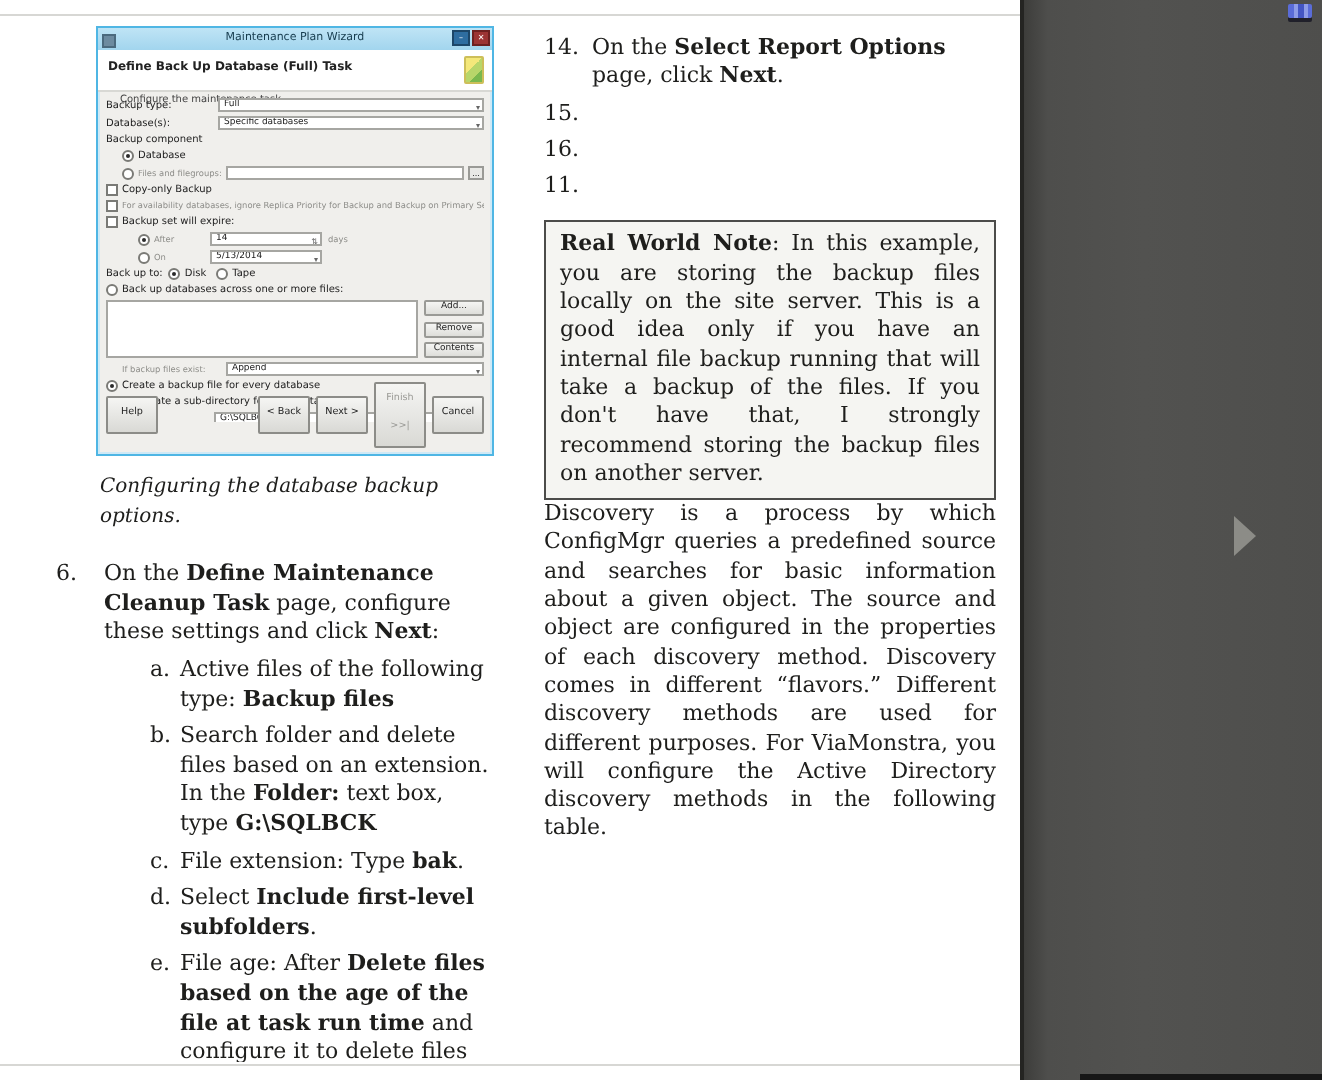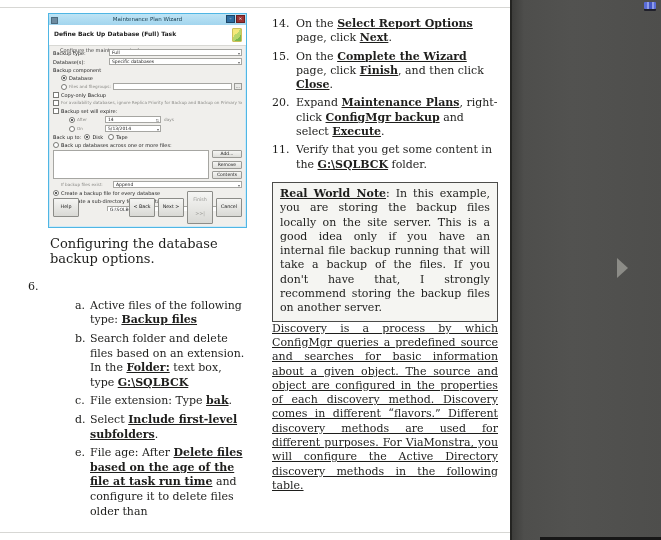--- a/index.html
+++ b/index.html
@@ -14,37 +14,37 @@
            background:linear-gradient(90deg,#3d3d3b 0px,#4e4e4c 12px,#525250 60px,#4e4e4c 151px);}
   #sidebar .bottom-strip{position:absolute;left:28px;right:0;bottom:0;height:3px;background:#171717;}
   #app-icon{position:absolute;top:2px;right:5px;width:12px;height:7px;border-radius:1px;
             background:linear-gradient(90deg,#5a6cd8 0 3px,#8e9ce8 3px 5px,#4456c4 5px 8px,#8e9ce8 8px 10px,#5a6cd8 10px 12px);
             box-shadow:0 2px 0 #20202a;}
   #next-page{position:absolute;left:105px;top:258px;width:0;height:0;cursor:pointer;
              border-left:11px solid #8c8c87;border-top:10px solid transparent;border-bottom:10px solid transparent;}
 
   
   #page-inner{position:absolute;left:0;top:8px;width:510px;height:523px;overflow:hidden;background:#fff;}
-  .b{font-weight:bold;text-decoration:underline;}
+  .b{font-weight:bold;}
   #col-left{position:absolute;left:28px;top:5px;width:220px;font-size:11px;line-height:14.6px;}
   #col-right{position:absolute;left:272px;top:9px;width:226px;font-size:11px;line-height:14.3px;}
 
   .step{display:flex;margin-bottom:4px;}
   .step .num{flex:none;width:24px;}
   .step .txt{flex:1;max-width:176px;}
   .substep{display:flex;margin:4px 0 4px 47px;}
   .substep .num{flex:none;width:15px;}
   .substep .txt{flex:1;}
 
-  .caption{font-size:13px;margin:9px 0 14px 22px;}
+  .caption{font-style:italic;font-size:10px;margin:9px 0 14px 22px;}
 
   .notebox{box-sizing:border-box;margin-top:10px;border:1px solid #4c4c4a;background:#f5f5f2;
            padding:4px 7px 5px 7px;text-align:justify;}
   h2.section{font-size:15px;font-weight:bold;margin:13px 0 3px 0;letter-spacing:.2px;}
-  .para{text-align:justify;text-decoration:underline;}
+  .para{text-align:justify;}
 
   
   .dlg{position:relative;margin-left:20px;width:197px;height:213px;border:1px solid #4fb6e4;
        background:#f0efec;font-family:"DejaVu Sans","Liberation Sans",sans-serif;
        box-shadow:0 0 0 1px #cfe9f6 inset;}
   .dlg-title{position:relative;height:11px;background:linear-gradient(#bfe4f5,#a2d5ee);
              display:flex;align-items:center;justify-content:center;font-size:5.5px;color:#173c4e;}
   .dlg-appico{position:absolute;left:2px;top:3px;width:5px;height:5px;background:#6d8ba0;border:1px solid #4b6a7e;}
   .wctrls{position:absolute;right:1px;top:1px;display:flex;gap:1px;}
   .wbtn{width:9px;height:8px;display:flex;align-items:center;justify-content:center;
@@ -215,20 +215,21 @@
           <span class="dbtn">Next &gt;</span>
           <span class="dbtn disabled">Finish &gt;&gt;|</span>
           <span class="dbtn">Cancel</span>
         </div>
       </div>
 
       <div class="caption">Configuring the database backup options.</div>
 
       <div class="step">
         <span class="num">6.</span>
+        <span class="txt"><span>On the </span><span class="b">Define Maintenance Cleanup Task</span><span> page, configure these settings and click </span><span class="b">Next</span><span>:</span></span>
       </div>
 
       <div class="substep">
         <span class="num">a.</span>
         <span class="txt"><span>Active files of the following type: </span><span class="b">Backup files</span></span>
       </div>
       <div class="substep">
         <span class="num">b.</span>
         <span class="txt"><span>Search folder and delete files based on an extension. In the </span><span class="b">Folder:</span><span> text box, type </span><span class="b">G:\SQLBCK</span></span>
       </div>
@@ -247,29 +248,26 @@
     </div>
 
     <div id="col-right">
 
       <div class="step">
         <span class="num">14.</span>
         <span class="txt" style="max-width:202px"><span>On the </span><span class="b">Select Report Options</span><span> page, click </span><span class="b">Next</span><span>.</span></span>
       </div>
       <div class="step">
         <span class="num">15.</span>
-        <span class="txt" style="max-width:202px"><span>On the </span><span class="b">Complete the Wizard</span><span> page, click </span><span class="b">Finish</span><span>, and then click </span><span class="b">Close</span><span>.</span></span>
-      </div>
-      <div class="step">
-        <span class="num">20.</span>
-        <span class="txt" style="max-width:202px"><span>Expand </span><span class="b">Maintenance Plans</span><span>, right-click </span><span class="b">ConfigMgr backup</span><span> and select </span><span class="b">Execute</span><span>.</span></span>
+      </div>
+      <div class="step">
+        <span class="num">16.</span>
       </div>
       <div class="step">
         <span class="num">11.</span>
-        <span class="txt" style="max-width:202px"><span>Verify that you get some content in the </span><span class="b">G:\SQLBCK</span><span> folder.</span></span>
       </div>
 
       <div class="notebox"><span class="b">Real World Note</span><span>: In this example, you are storing the backup files locally on the site server. This is a good idea only if you have an internal file backup running that will take a backup of the files. If you don't have that, I strongly recommend storing the backup files on another server.</span></div>
 
       <div class="para">Discovery is a process by which ConfigMgr queries a predefined source and searches for basic information about a given object. The source and object are configured in the properties of each discovery method. Discovery comes in different “flavors.” Different discovery methods are used for different purposes. For ViaMonstra, you will configure the Active Directory discovery methods in the following table.</div>
 
     </div>
   </div>
 
   <div class="hairline hair-top"></div>

